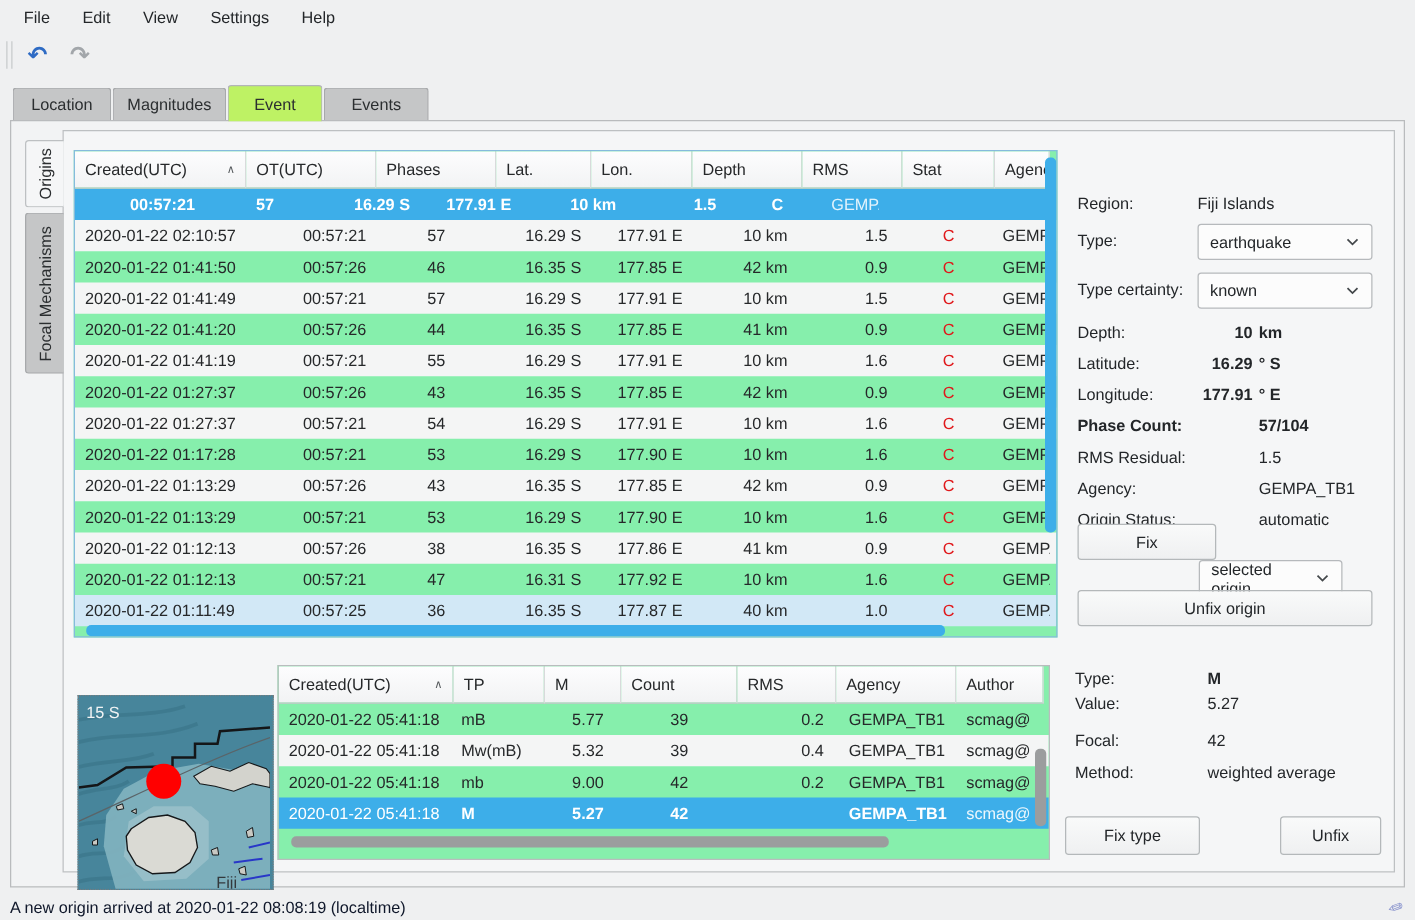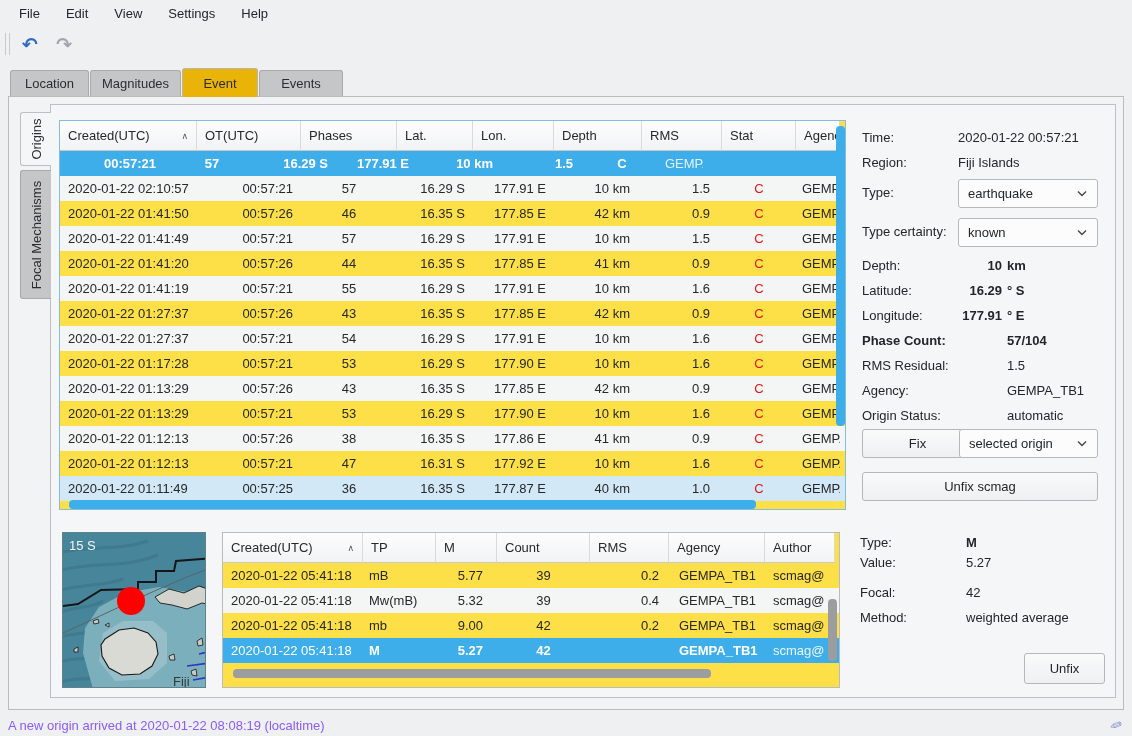--- a/index.html
+++ b/index.html
@@ -19,41 +19,41 @@
     border-left:1px solid #c8cacc; border-right:1px solid #c8cacc; }
   .tb-btn { width:28px; height:28px; display:flex; align-items:center;
     justify-content:center; font-size:19px; font-weight:bold; margin-left:6px; }
   .tb-undo { color:#2e6bc4; }
   .tb-redo { color:#a2a6aa; }
   
   .tabbar { position:absolute; left:0; top:68px; width:1132px; height:29px; }
   .tab { position:absolute; top:2px; height:27px; line-height:26px; text-align:center;
     background:#c5c6c7; border:1px solid #a7a9ab; border-bottom:none;
     border-radius:3px 3px 0 0; color:#2b2e30; }
-  .tab.active { top:0; height:29px; line-height:29px; background:#eab308;
+  .tab.active { top:0; height:29px; line-height:29px; background:#bef264;
     border-color:#b3b5b7; z-index:3; }
   .tab-location   { left:10px;  width:79px; }
   .tab-magnitudes { left:90px;  width:91px; }
   .tab-event      { left:182px; width:76px; }
   .tab-events     { left:259px; width:84px; }
   
   .pane { position:absolute; left:8px; top:96px; width:1116px; height:614px;
     background:#f2f3f4; border:1px solid #b9bbbd; }
   .inner-frame { position:absolute; left:50px; top:104px; width:1066px; height:594px;
     background:#f5f6f7; border:1px solid #bdc0c2; }
   
   .side-tab { position:absolute; left:20px; width:31px; background:#c5c6c7;
     border:1px solid #a7a9ab; border-right:none; border-radius:3px 0 0 3px; }
   .side-tab span { position:absolute; left:50%; top:50%; white-space:nowrap;
     transform:translate(-50%,-50%) rotate(-90deg); color:#2b2e30; }
   .side-tab.active { background:#f5f6f7; border-color:#bdc0c2; z-index:4; }
   .side-origins { top:112px; height:54px; }
   .side-focal   { top:170px; height:129px; }
   
-  .tframe { position:absolute; background:#fde047; overflow:hidden; }
+  .tframe { position:absolute; background:#86efac; overflow:hidden; }
   .thead { display:flex; height:30px; }
   .th { display:flex; align-items:center; justify-content:space-between;
     padding:0 8px; height:30px; flex:none; overflow:hidden; white-space:nowrap;
     background:linear-gradient(#fdfdfe,#f2f3f4);
     border-right:1px solid #d8dadb; border-bottom:1px solid #c6c8ca; color:#26282a; }
   .th .sort { font-size:9px; color:#55595c; margin-left:4px; }
   .tbody .tr { display:flex; height:25px; line-height:25px; cursor:default; }
   .td { flex:none; overflow:hidden; white-space:nowrap; color:#26282a; }
   .tr.alt { background:#f4f5f5; }
   .tr.hover { background:#d2e8f6; }
@@ -99,26 +99,26 @@
   .combo { position:absolute; height:29px; background:#fcfcfc; border:1px solid #b6b9bc;
     border-radius:3px; display:flex; align-items:center; justify-content:space-between;
     padding:0 9px; cursor:default; }
   .btn { position:absolute; height:29px; background:linear-gradient(#f9fafa,#eff0f1);
     border:1px solid #b4b8ba; border-radius:3px; display:flex; align-items:center;
     justify-content:center; color:#232629; cursor:default; }
   .mrow .ilabel { left:8px; }
   .mrow .ivalue { left:114px; }
   .bold { font-weight:bold; }
   
-  .map { position:absolute; left:62px; top:532px; width:144px; height:156px;
+  .map { position:absolute; left:62px; top:556px; width:157px; height:156px;
     border:1px dotted #7a7d7f; overflow:hidden; background:#47859b; }
   
   .statusbar { position:absolute; left:0; top:714px; width:1132px; height:22px;
     display:flex; align-items:center; padding:0 10px 0 8px; background:#eff0f1; }
-  .status-msg { flex:1; color:#8b5cf6; }
+  .status-msg { flex:1; color:#0f172a; }
   .status-icon { font-size:14px; color:#8d97cf; transform:rotate(115deg); }
 </style>
 </head>
 <body>
 
 <div class="menubar">
   <div class="menu-item">File</div>
   <div class="menu-item">Edit</div>
   <div class="menu-item">View</div>
   <div class="menu-item">Settings</div>
@@ -332,24 +332,20 @@
         <div class="td c6">1.0</div>
         <div class="td c7">C</div>
         <div class="td c8">GEMPA_TB1</div>
       </div>
     </div>
   <div class="hscroll sb-blue" style="left:9px; top:379px; width:687px;"></div>
   <div class="vscroll sb-blue" style="left:776px; top:5px; height:300px;"></div>
 </div>
 
 <div class="panel" style="left:852px; top:124px; width:258px; height:390px;">
-  <div class="irow" style="top:5px;">
-    <span class="ilabel">Time:</span>
-    <span class="ivalue">2020-01-22 00:57:21</span>
-  </div>
   <div class="irow" style="top:30px;">
     <span class="ilabel">Region:</span>
     <span class="ivalue">Fiji Islands</span>
   </div>
   <span class="ilabel" style="position:absolute; top:61px;">Type:</span>
   <div class="combo" style="left:106px; top:55px; width:140px;">
     <span>earthquake</span>
     <svg width="12" height="8">
         <path d="M2 1.5 L6 5.5 L10 1.5" stroke="#44484b" fill="none" stroke-width="1.4"></path>
       </svg>
@@ -382,28 +378,28 @@
     <span class="ivalue indent">1.5</span>
   </div>
   <div class="irow" style="top:258px;">
     <span class="ilabel">Agency:</span>
     <span class="ivalue indent">GEMPA_TB1</span>
   </div>
   <div class="irow" style="top:283px;">
     <span class="ilabel">Origin Status:</span>
     <span class="ivalue indent">automatic</span>
   </div>
-  <div class="btn" style="left:10px; top:305px; width:111px;">Fix</div>
-  <div class="combo" style="left:107px; top:305px; width:139px;">
+  <div class="btn" style="left:10px; top:295px; width:111px;">Fix</div>
+  <div class="combo" style="left:107px; top:324px; width:115px;">
     <span>selected origin</span>
     <svg width="12" height="8">
         <path d="M2 1.5 L6 5.5 L10 1.5" stroke="#44484b" fill="none" stroke-width="1.4"></path>
       </svg>
   </div>
-  <div class="btn" style="left:10px; top:348px; width:236px;">Unfix scmag</div>
+  <div class="btn" style="left:10px; top:348px; width:236px;">Unfix origin</div>
 </div>
 
 <div class="map">
   <svg width="153" height="156" viewBox="0 0 153 156">
     <rect x="0" y="0" width="153" height="156" fill="#47859b"></rect>
     <g stroke="#3a7487" stroke-width="3" fill="none" opacity="0.6">
       <path d="M-5 20 C 25 12, 55 18, 85 8"></path>
       <path d="M-5 38 C 30 28, 60 36, 95 22"></path>
       <path d="M-5 58 C 20 50, 40 54, 60 46"></path>
       <path d="M-5 80 C 15 72, 28 76, 40 68"></path>
@@ -513,19 +509,20 @@
     <span class="ivalue">5.27</span>
   </div>
   <div class="irow mrow" style="top:54px;">
     <span class="ilabel">Focal:</span>
     <span class="ivalue">42</span>
   </div>
   <div class="irow mrow" style="top:79px;">
     <span class="ilabel">Method:</span>
     <span class="ivalue">weighted average</span>
   </div>
+  <div class="btn" style="left:0px; top:123px; width:108px; height:31px;">Fix type</div>
   <div class="btn" style="left:172px; top:123px; width:81px; height:31px;">Unfix</div>
 </div>
 
 <div class="statusbar">
   <span class="status-msg">A new origin arrived at 2020-01-22 08:08:19 (localtime)</span>
   <span class="status-icon">✎</span>
 </div>
 
 </body></html>

